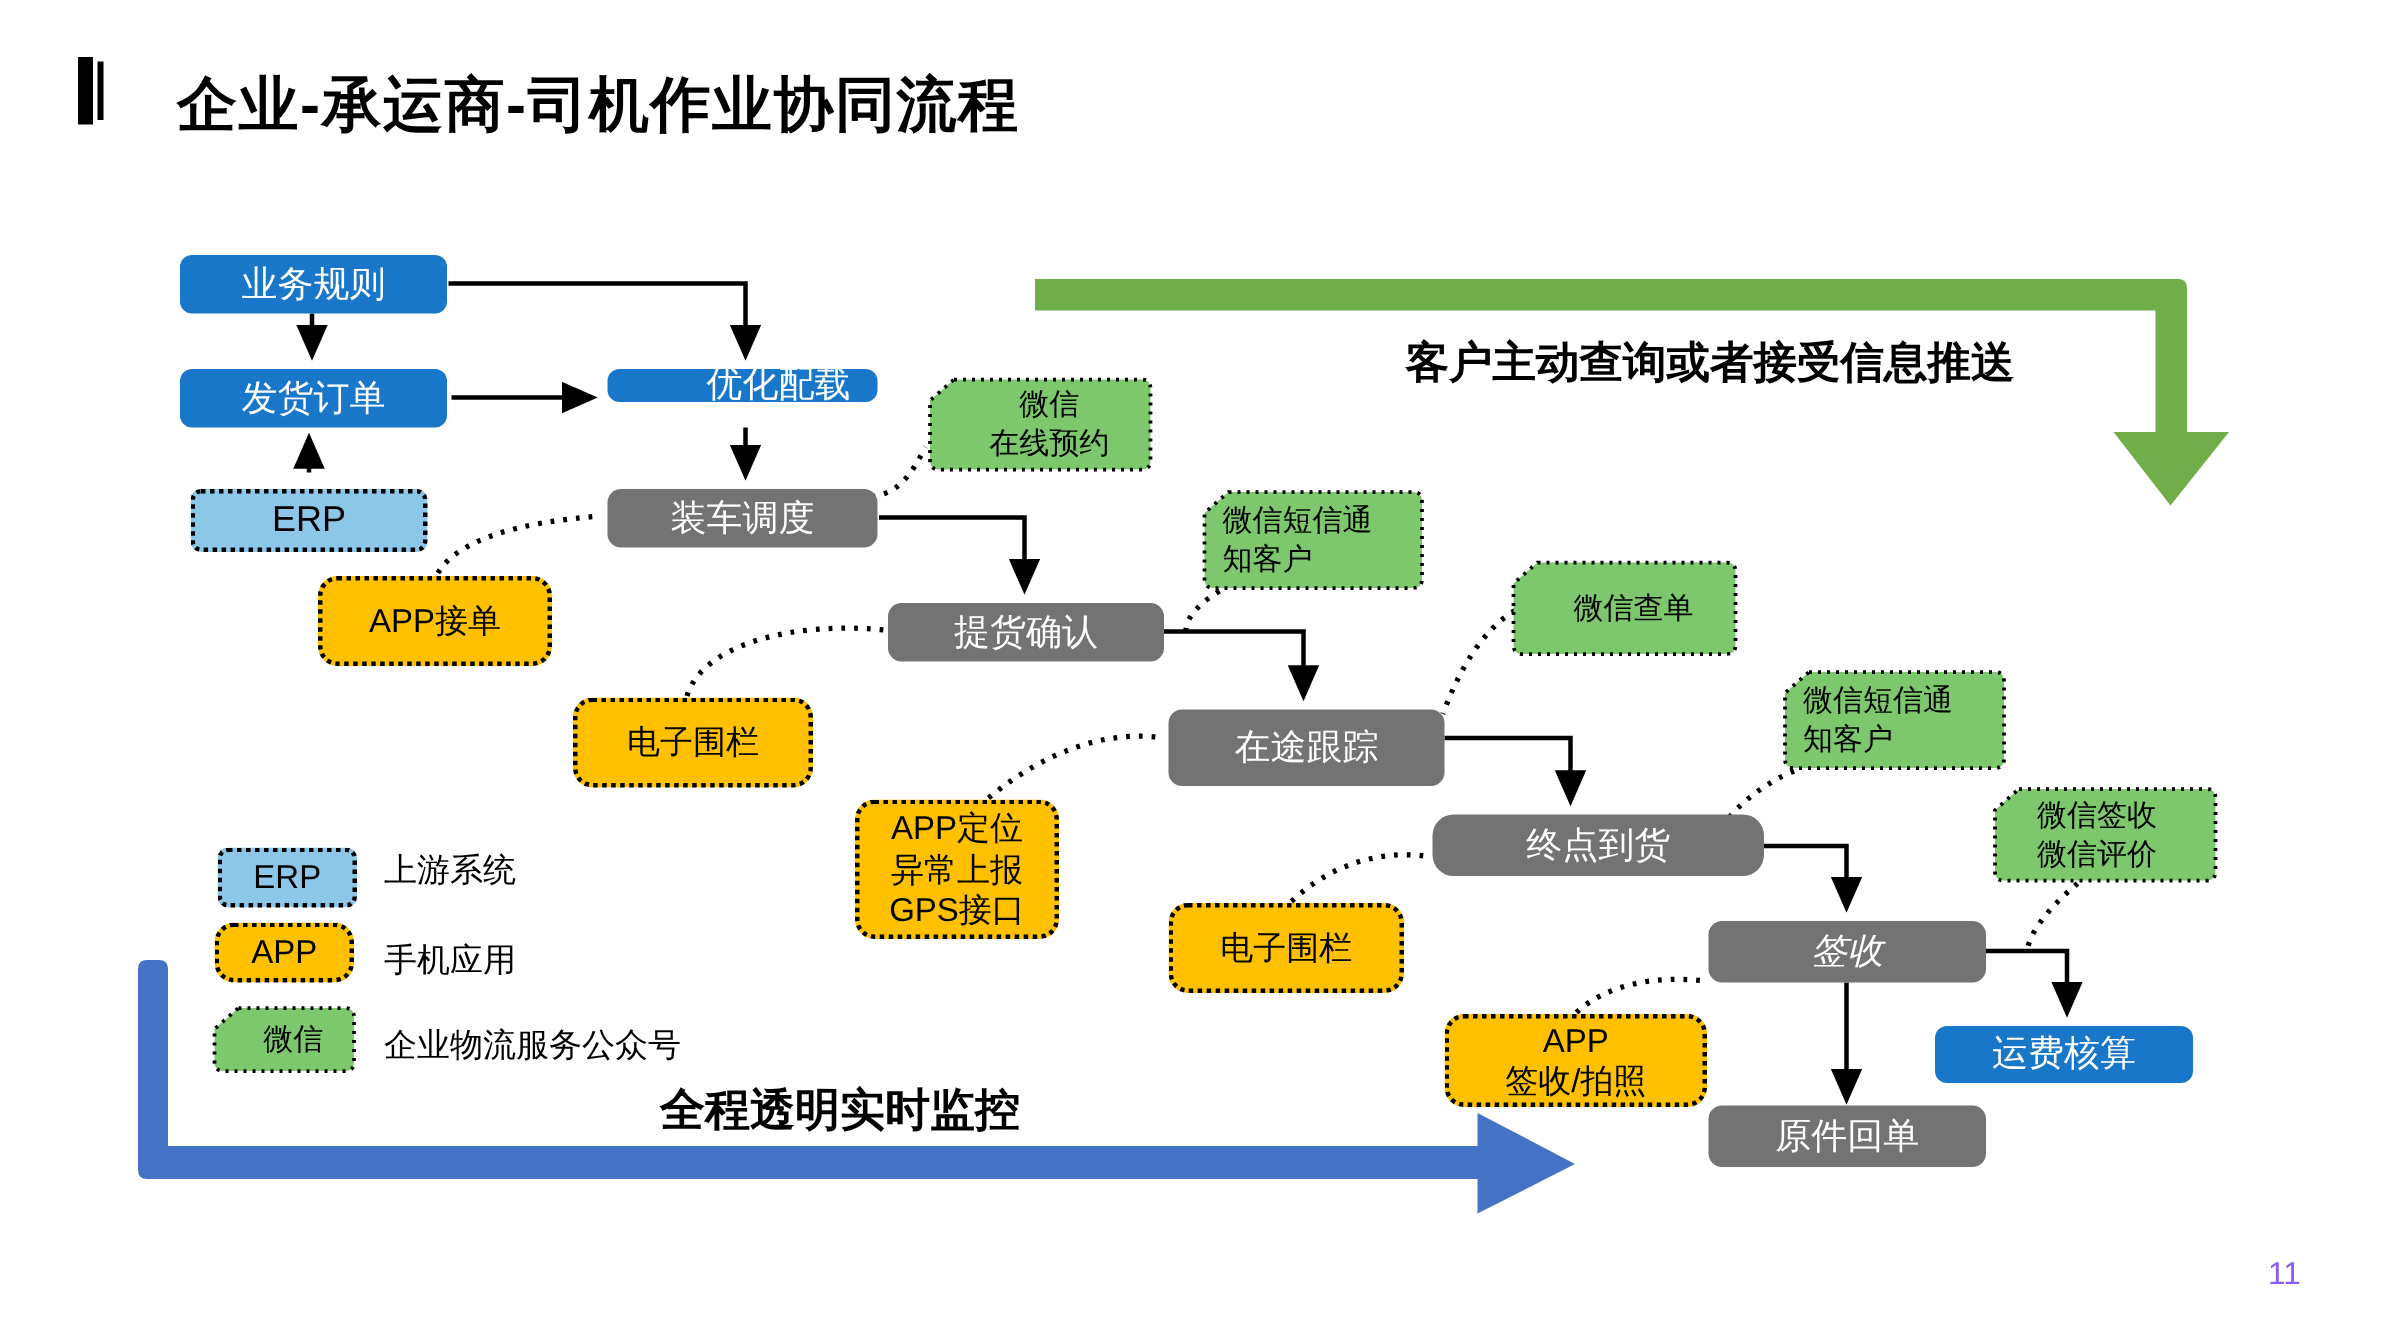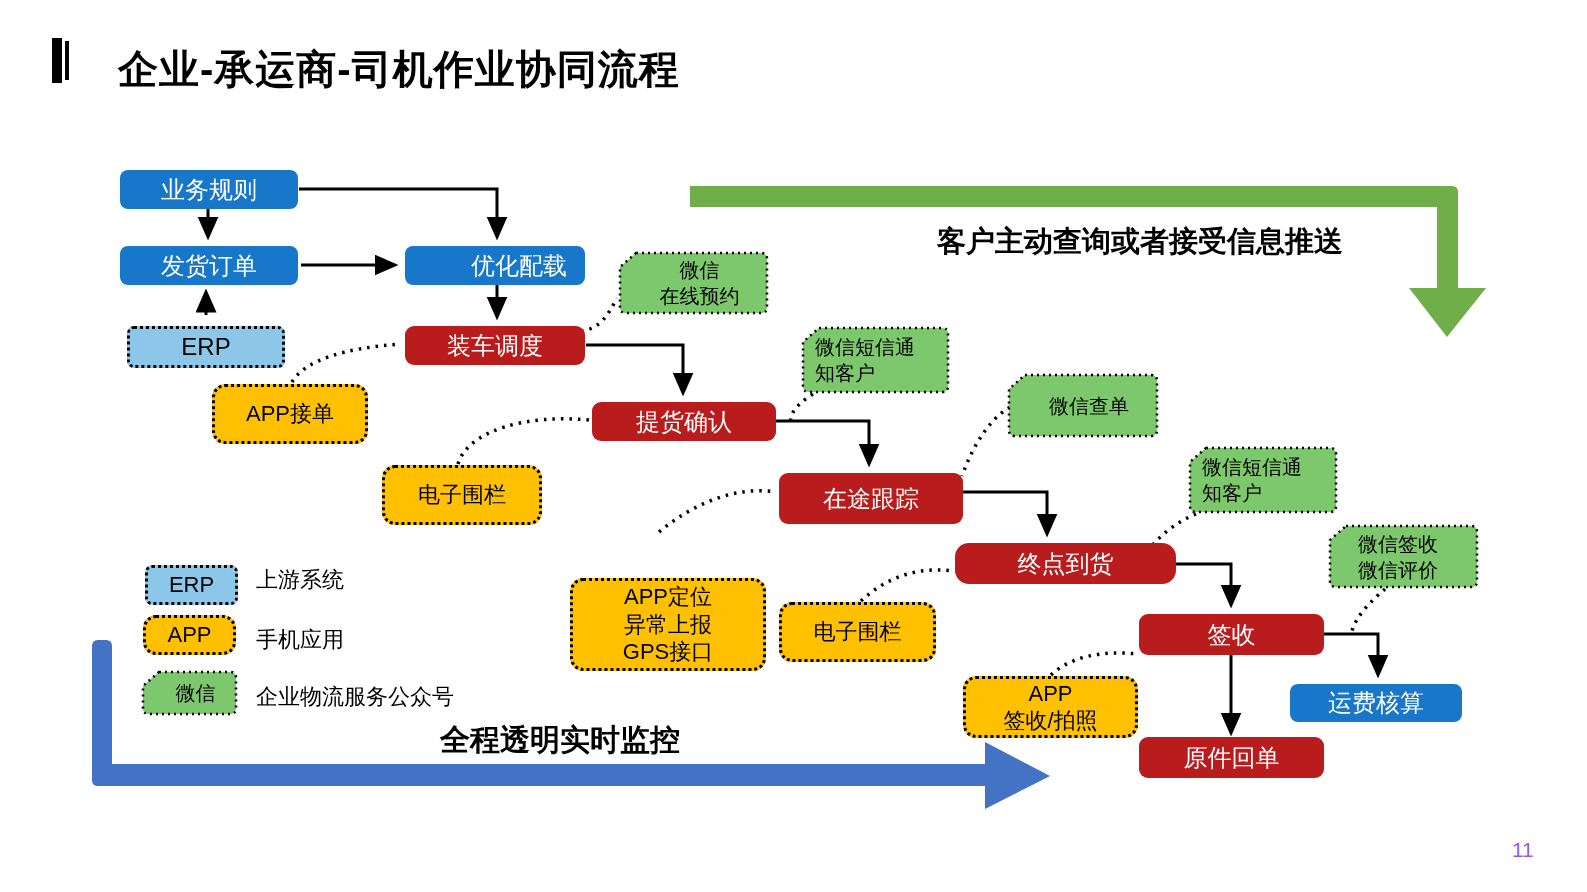--- a/index.html
+++ b/index.html
@@ -6,21 +6,21 @@
   .stage{
     position:relative;width:1587px;height:892px;background:#ffffff;overflow:hidden;
     font-family:"Liberation Sans","DejaVu Sans",sans-serif;color:#000;
   }
   .abs{position:absolute;box-sizing:border-box;}
   .box{
     position:absolute;box-sizing:border-box;display:flex;align-items:center;justify-content:center;
     text-align:center;line-height:1.25;white-space:pre-line;
   }
   .blue{background:#1877C8;color:#fff;border-radius:8px;font-size:24px;}
-  .red{background:#b91c1c;color:#fff;border-radius:9px;font-size:24px;}
+  .red{background:#737373;color:#fff;border-radius:9px;font-size:24px;}
   .lightblue{background:#8CC7E9;color:#000;border:3px dotted #000;border-radius:7px;font-size:24px;margin-top:10px;}
   .yellow{background:#FFC000;color:#000;border:3px dotted #000;border-radius:13px;font-size:22px;}
   .green-label{position:absolute;box-sizing:border-box;display:flex;align-items:center;justify-content:center;
     text-align:center;font-size:20px;line-height:1.3;white-space:pre-line;background:transparent;color:#000;padding-left:12px;}
   .green-label.left{justify-content:flex-start;text-align:left;padding-left:12px;}
   .legend-label{position:absolute;font-size:22px;color:#000;white-space:nowrap;}
   .title{position:absolute;left:118px;top:42px;font-size:40px;font-weight:800;letter-spacing:1px;white-space:nowrap;}
   .banner{position:absolute;font-weight:600;white-space:nowrap;text-align:center;}
   .pagenum{position:absolute;left:1512px;top:838px;font-size:21px;color:#8b5cf6;}
   svg{position:absolute;left:0;top:0;}
@@ -83,35 +83,35 @@
 
     <div class="abs" style="left:52px;top:38px;width:10px;height:45px;background:#000;"></div>
     <div class="abs" style="left:65px;top:41px;width:4px;height:39px;background:#000;"></div>
     <div class="title">企业-承运商-司机作业协同流程</div>
 
     <div class="banner" style="left:860px;top:222px;width:560px;font-size:29px;">客户主动查询或者接受信息推送</div>
     <div class="banner" style="left:400px;top:720px;width:320px;font-size:30px;">全程透明实时监控</div>
 
     <div class="box blue" style="left:120px;top:246px;width:178px;height:39px;">发货订单</div>
     <div class="box blue" style="left:120px;top:170px;width:178px;height:39px;">业务规则</div>
-    <div class="box blue" style="left:405px;top:246px;width:180px;height:39px;padding-left:48px;">优化配载</div>
+    <div class="box blue" style="left:405px;top:246px;width:180px;height:22px;padding-left:48px;">优化配载</div>
     <div class="box blue" style="left:1290px;top:684px;width:172px;height:38px;">运费核算</div>
 
     <div class="box lightblue" style="left:127px;top:316px;width:158px;height:42px;">ERP</div>
 
     <div class="box red" style="left:405px;top:326px;width:180px;height:39px;">装车调度</div>
     <div class="box red" style="left:592px;top:402px;width:184px;height:39px;">提货确认</div>
     <div class="box red" style="left:779px;top:473px;width:184px;height:51px;">在途跟踪</div>
     <div class="box red" style="left:955px;top:543px;width:221px;height:41px;border-radius:14px;">终点到货</div>
-    <div class="box red" style="left:1139px;top:614px;width:185px;height:41px;">签收</div>
+    <div class="box red" style="left:1139px;top:614px;width:185px;height:41px;font-style:italic;">签收</div>
     <div class="box red" style="left:1139px;top:737px;width:185px;height:41px;">原件回单</div>
 
     <div class="box yellow" style="left:212px;top:384px;width:156px;height:60px;">APP接单</div>
     <div class="box yellow" style="left:382px;top:465px;width:160px;height:60px;">电子围栏</div>
-    <div class="box yellow" style="left:570px;top:533px;width:196px;height:93px;font-size:22px;margin-top:45px;">APP定位
+    <div class="box yellow" style="left:570px;top:533px;width:136px;height:93px;font-size:22px;">APP定位
 异常上报
 GPS接口</div>
     <div class="box yellow" style="left:779px;top:602px;width:157px;height:60px;">电子围栏</div>
     <div class="box yellow" style="left:963px;top:676px;width:175px;height:62px;">APP
 签收/拍照</div>
 
     <div class="green-label" style="left:620px;top:253px;width:147px;height:60px;">微信
 在线预约</div>
     <div class="green-label left" style="left:803px;top:328px;width:145px;height:64px;">微信短信通
 知客户</div>

